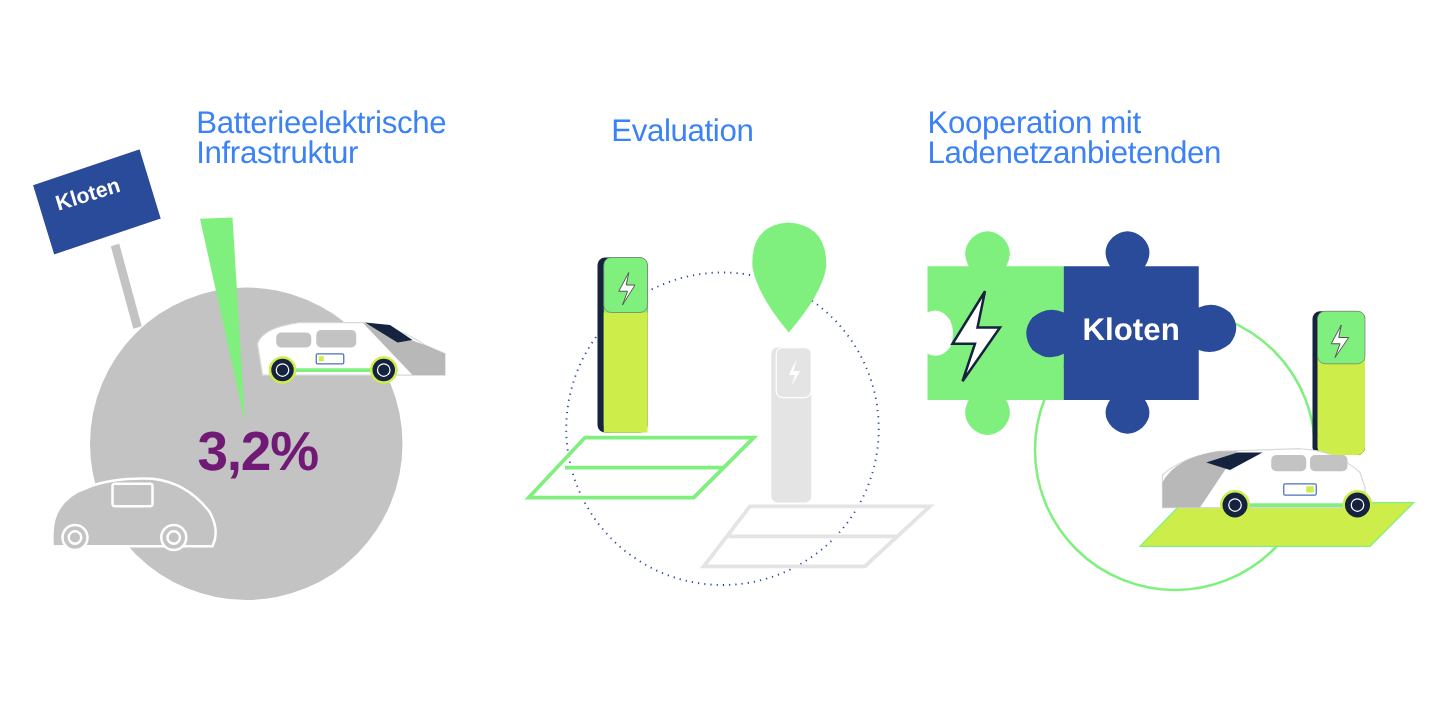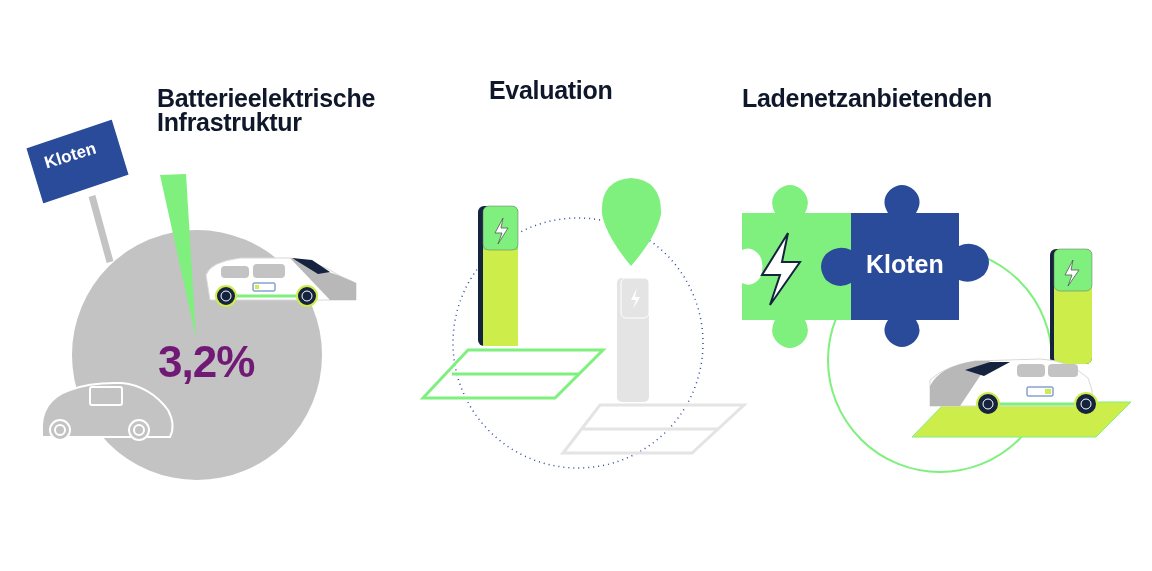--- a/index.html
+++ b/index.html
@@ -1,17 +1,17 @@
 <!DOCTYPE html>
 <html><head>
 <meta charset="utf-8">
 <style>
   html, body { margin:0; padding:0; background:#ffffff; }
   body { width:1152px; height:571px; position:relative; overflow:hidden; font-family:"Liberation Sans", sans-serif; }
-  .title { position:absolute; color:#0f172a; font-weight:bold; font-size:25px; line-height:24px; letter-spacing:-0.3px; }
+  .title { position:absolute; color:#3b82f6; font-weight:normal; font-size:25px; line-height:24px; letter-spacing:-0.3px; }
   .title span { display:block; white-space:nowrap; }
   svg { position:absolute; left:0; top:0; }
   .pct { position:absolute; left:158px; top:337px; color:#701a75; font-weight:bold; font-size:44px; letter-spacing:-1px; }
   .sign-text { position:absolute; left:44px; top:146px; color:#fff; font-weight:bold; font-size:17px; transform:rotate(-17deg); }
   .puzzle-text { position:absolute; left:866px; top:250px; color:#fff; font-weight:bold; font-size:25px; }
 </style>
 </head>
 <body>
 
 <svg width="1152" height="571" viewBox="0 0 1152 571">
@@ -108,20 +108,21 @@
   </g>
 </svg>
 
 <div class="title" style="left:157px; top:86px;">
   <span>Batterieelektrische</span>
   <span>Infrastruktur</span>
 </div>
 <div class="sign-text">Kloten</div>
 <div class="pct">3,2%</div>
 
-<div class="title" style="left:489px; top:78px;text-align:center;">
+<div class="title" style="left:489px; top:93px;text-align:center;">
   <span>Evaluation</span>
 </div>
 
 <div class="title" style="left:742px; top:86px;">
+  <span>Kooperation mit</span>
   <span>Ladenetzanbietenden</span>
 </div>
 <div class="puzzle-text">Kloten</div>
 
 </body></html>

